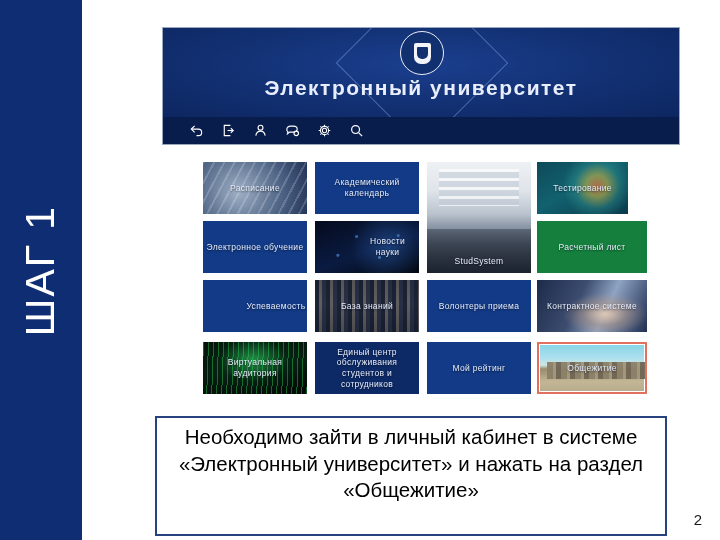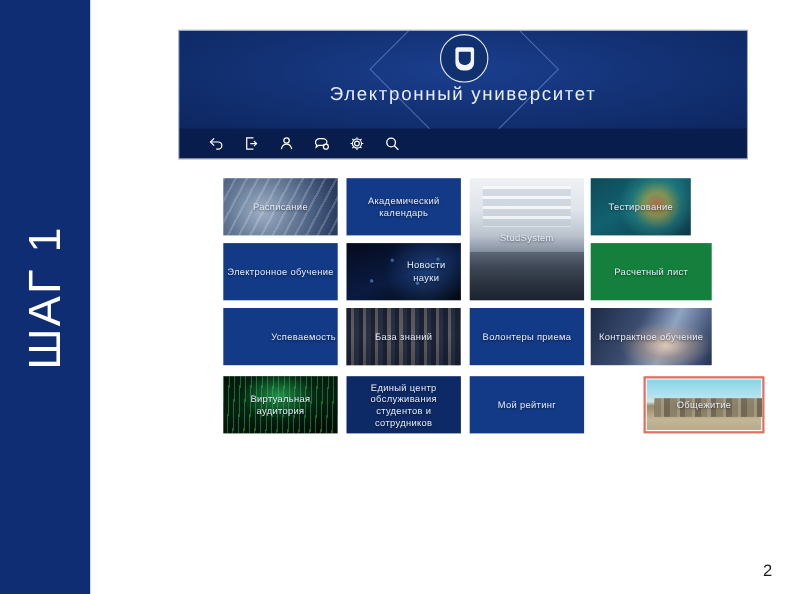--- a/index.html
+++ b/index.html
@@ -43,21 +43,21 @@
   .emblem .shield{
     width:17px;height:21px;background:#f2f4f9;
     border-radius:2px 2px 7px 7px;position:relative;
   }
   .emblem .shield:after{
     content:"";position:absolute;left:3px;top:4px;width:11px;height:12px;
     background:#11306f;border-radius:1px 1px 5px 5px;
   }
   .eu-title{
     position:absolute;left:0;right:0;top:48px;text-align:center;
-    color:#e8eefc;font-size:17px;letter-spacing:1.5px;font-weight:400;
+    color:#e8eefc;font-size:21px;letter-spacing:1.5px;font-weight:700;
   }
   .eu-toolbar{
     position:absolute;left:0;right:0;bottom:0;height:27px;
     background:#091d4d;display:flex;align-items:center;padding-left:26px;gap:17px;
   }
   .eu-toolbar .ic{width:15px;height:15px;display:block;}
   .eu-toolbar .ic svg{display:block;}
 
   
   .grid{position:absolute;left:203px;top:162px;width:443px;height:240px;}
@@ -119,21 +119,20 @@
       linear-gradient(150deg,#0e4a59 0%,#12616f 45%,#0b3a4c 100%);
   }
   .bg-hands{
     background:
       radial-gradient(ellipse at 62% 66%,rgba(235,205,180,.85) 0%,rgba(180,150,130,.5) 22%,transparent 44%),
       linear-gradient(115deg,#1d2b49 0%,#3c4d70 38%,#8fa3c2 62%,#48597c 85%,#20304f 100%);
   }
   .bg-dorm{
     background:
       linear-gradient(180deg,#86d4e8 0%,#aee0ee 30%,#cfe6e2 44%,#9a8d70 52%,#a99a7c 62%,#c3b695 78%,#b7ab8d 100%);
-    margin-left: 48px;
   }
   .bg-dorm:before{
     content:"";position:absolute;left:8%;right:0;top:38%;height:34%;
     background:repeating-linear-gradient(90deg,#8a7f67 0 6px,#a1957b 6px 9px,#6f6553 9px 14px);
     opacity:.95;
   }
   .tile.highlight{border:2.5px solid #e2705f;box-shadow:0 0 0 1px #fff inset;}
 
   
   .caption{
@@ -209,21 +208,21 @@
     </div>
   </div>
 
   <div class="grid">
       <div class="tile bg-plain" style="left: 112px; width: 104px; top: 0px; height: 52px;">
         <span>Академический календарь</span>
       </div>
       <div class="tile bg-clock" style="left: 0px; width: 104px; top: 0px; height: 52px;">
         <span>Расписание</span>
       </div>
-      <div class="tile bg-atrium right" style="left: 224px; width: 104px; top: 0px; height: 111px; padding-bottom: 6px;">
+      <div class="tile bg-atrium right" style="left: 224px; width: 104px; top: 0px; height: 111px; align-items: flex-end; padding-bottom: 6px;">
         <span>StudSystem</span>
       </div>
       <div class="tile bg-brain right" style="left: 334px; width: 91px; top: 0px; height: 52px;">
         <span>Тестирование</span>
       </div>
       <div class="tile bg-plain" style="left: 0px; width: 104px; top: 59px; height: 52px;">
         <span>Электронное обучение</span>
       </div>
       <div class="tile bg-news" style="left: 112px; width: 104px; top: 59px; height: 52px;">
         <span>Новости науки</span>
@@ -234,31 +233,34 @@
       <div class="tile bg-plain" style="left: 0px; width: 104px; top: 118px; height: 52px; padding-left: 45px;">
         <span>Успеваемость</span>
       </div>
       <div class="tile bg-library" style="left: 112px; width: 104px; top: 118px; height: 52px;">
         <span>База знаний</span>
       </div>
       <div class="tile bg-plain right" style="left: 224px; width: 104px; top: 118px; height: 52px;">
         <span>Волонтеры приема</span>
       </div>
       <div class="tile bg-hands right" style="left: 334px; width: 110px; top: 118px; height: 52px;">
-        <span>Контрактное обучение</span>
+        <span>Контрактное системе</span>
       </div>
       <div class="tile bg-matrix" style="left: 0px; width: 104px; top: 180px; height: 52px;">
         <span>Виртуальная аудитория</span>
       </div>
       <div class="tile bg-plain-d" style="left: 112px; width: 104px; top: 180px; height: 52px;">
         <span>Единый центр обслуживания студентов и сотрудников</span>
       </div>
       <div class="tile bg-plain right" style="left: 224px; width: 104px; top: 180px; height: 52px;">
         <span>Мой рейтинг</span>
       </div>
       <div class="tile bg-dorm right highlight" style="left: 334px; width: 110px; top: 180px; height: 52px;">
         <span>Общежитие</span>
       </div>
     </div>
 
+  <div class="caption">
+    <p>Необходимо зайти в личный кабинет в системе «Электронный университет» и нажать на раздел «Общежитие»</p>
+  </div>
 
   <div class="page-num">2</div>
 </div>
 
 </body></html>

